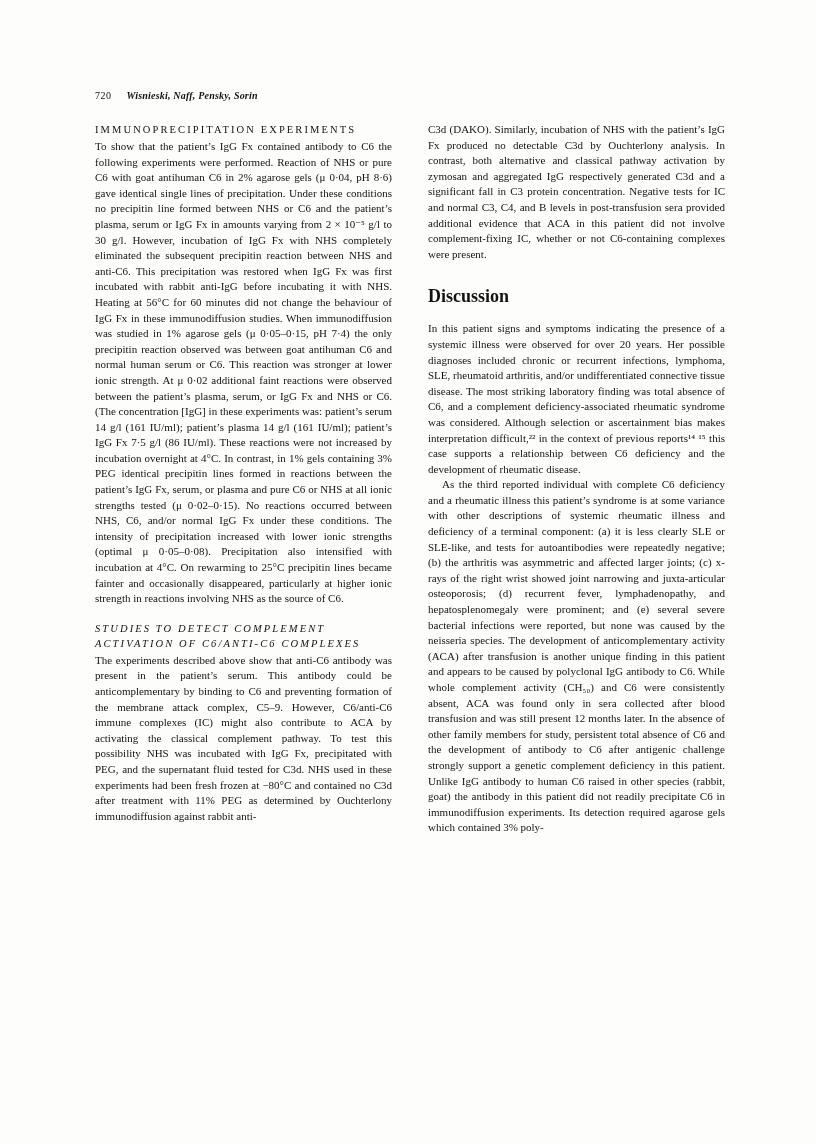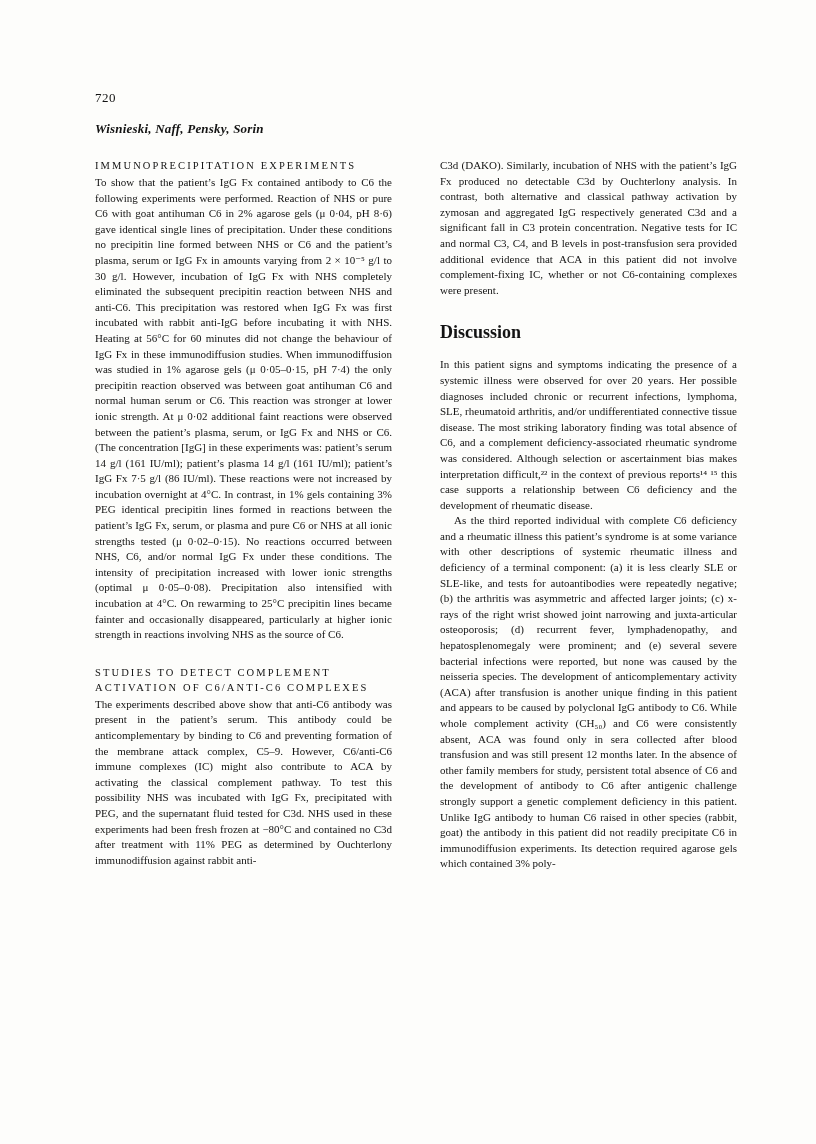--- a/index.html
+++ b/index.html
@@ -20,51 +20,51 @@
   .content {
     position: absolute;
     left: 95px;
     top: 90px;
     width: 630px;
   }
   .page-header {
     display: flex;
     align-items: baseline;
     gap: 15px;
-    font-size: 13px;
+    font-size: 10px;
     margin-bottom: 21px;
-    flex-direction: column;
   }
   .page-number {
     font-weight: normal;
     letter-spacing: 0.5px;
   }
   .running-head {
     font-style: italic;
     font-weight: bold;
     letter-spacing: 0.2px;
   }
   .columns {
     display: flex;
-    gap: 48px;
+    gap: 36px;
   }
   .column {
     width: 297px;
     flex: 0 0 297px;
   }
   .section-heading {
     font-size: 10.5px;
     font-weight: normal;
     letter-spacing: 2.1px;
     line-height: 15px;
     margin: 0 0 2px 0;
     white-space: pre-line;
   }
   .section-heading.second {
-    margin-top: 22px;
+    margin-top: 14px;
+    font-style: italic;
   }
   .discussion-heading {
     font-size: 18px;
     font-weight: bold;
     margin: 24px 0 14px 0;
   }
   .body-text {
     font-size: 11px;
     line-height: 15.6px;
     text-align: justify;

